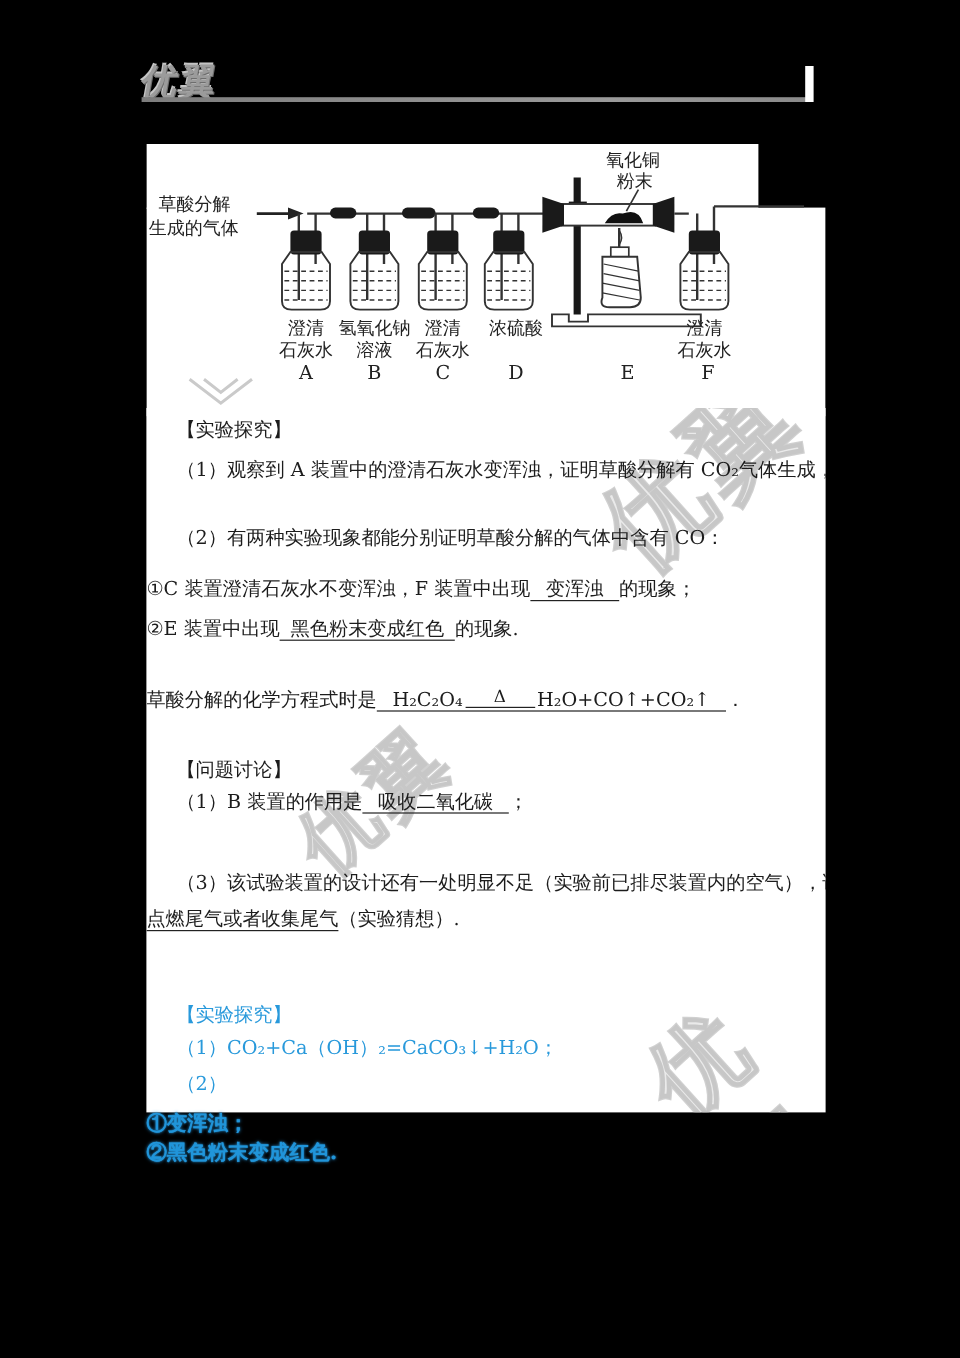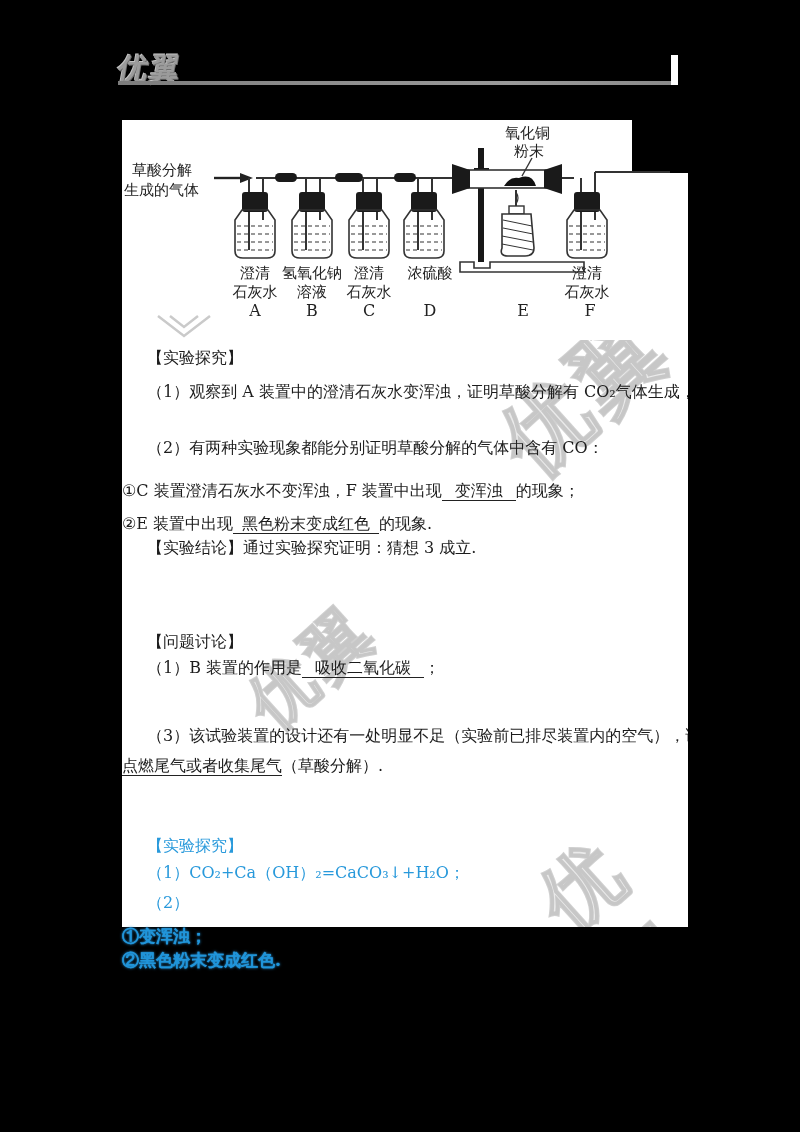--- a/index.html
+++ b/index.html
@@ -235,31 +235,31 @@
 
   <div class="line ind" style="top:40px">（1）观察到 A 装置中的澄清石灰水变浑浊，证明草酸分解有 CO₂气体生成，请写出 A 装置中</div>
 
 
   <div class="line ind" style="top:96px">（2）有两种实验现象都能分别证明草酸分解的气体中含有 CO：</div>
 
   <div class="line" style="top:139px"><span>①C 装置澄清石灰水不变浑浊，F 装置中出现</span><span class="blank">变浑浊</span><span>的现象；</span></div>
 
   <div class="line" style="top:172px"><span>②E 装置中出现</span><span class="blank tight">黑色粉末变成红色</span><span>的现象.</span></div>
 
-  <div class="line ind" style="top:196px">【实验结论】通过实验探究证明：猜想 3 成立.</div>
-
+
+  <div class="line" style="top:231px"><span>草酸分解的化学方程式时是</span><span class="blank"><span>H₂C₂O₄</span><span class="eq-cond"><span class="d">Δ</span></span><span>H₂O+CO↑+CO₂↑</span></span><span>．</span></div>
 
   <div class="line ind" style="top:290px">【问题讨论】</div>
 
   <div class="line ind" style="top:316px"><span>（1）B 装置的作用是</span><span class="blank">吸收二氧化碳</span><span>；</span></div>
 
 
   <div class="line ind" style="top:384px">（3）该试验装置的设计还有一处明显不足（实验前已排尽装置内的空气），请提出改进措施</div>
 
-  <div class="line" style="top:414px"><span class="ul-answer">点燃尾气或者收集尾气</span><span>（草酸分解）.</span></div>
+  <div class="line" style="top:414px"><span class="ul-answer">点燃尾气或者收集尾气</span><span>（实验猜想）.</span></div>
 
   <div class="line blue ind" style="top:494px">【实验探究】</div>
   <div class="line blue ind" style="top:521px">（1）CO₂+Ca（OH）₂=CaCO₃↓+H₂O；</div>
   <div class="line blue ind" style="top:551px">（2）</div>
 </div>
 
 <div class="blk-blue" style="top:925px">①变浑浊；</div>
 <div class="blk-blue" style="top:949px">②黑色粉末变成红色.</div>
 
 </body></html>

